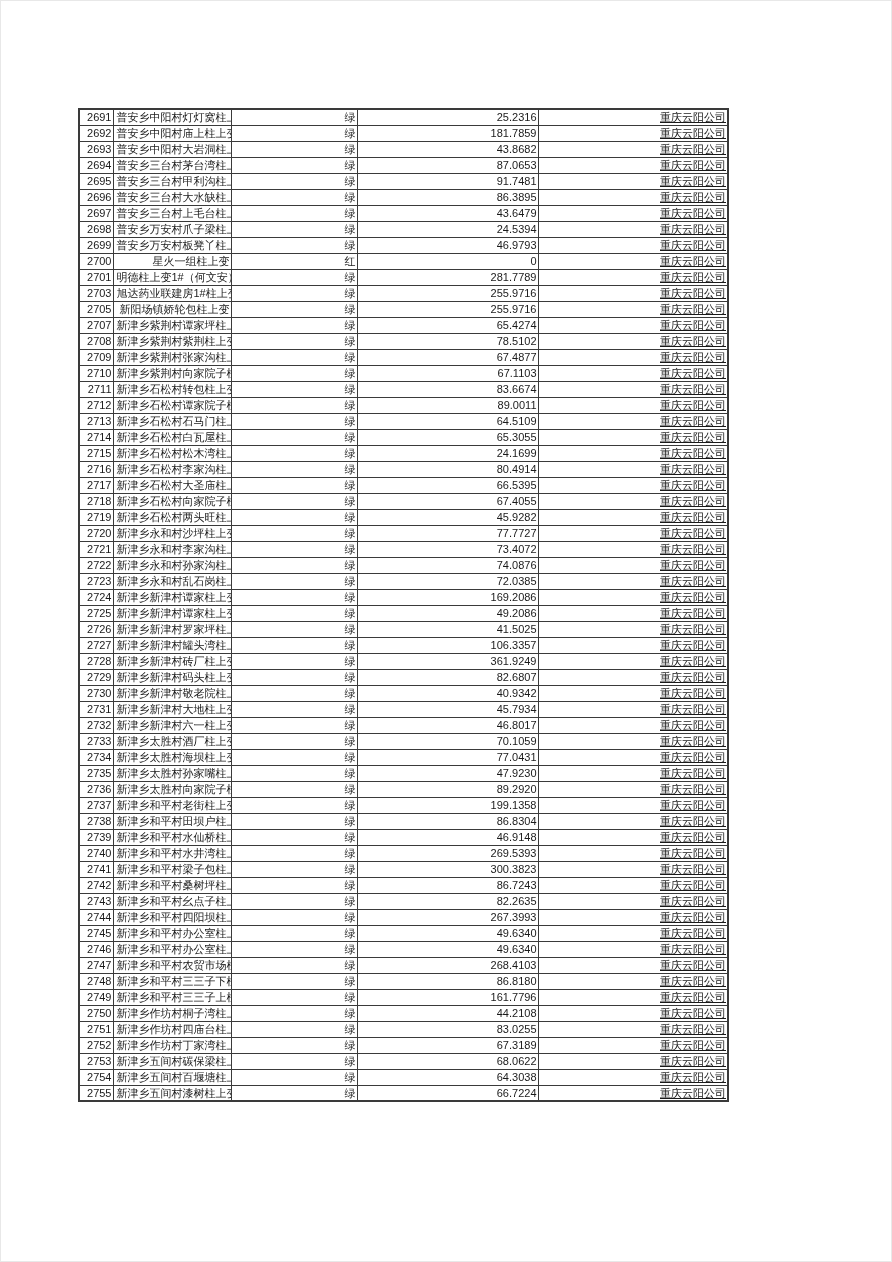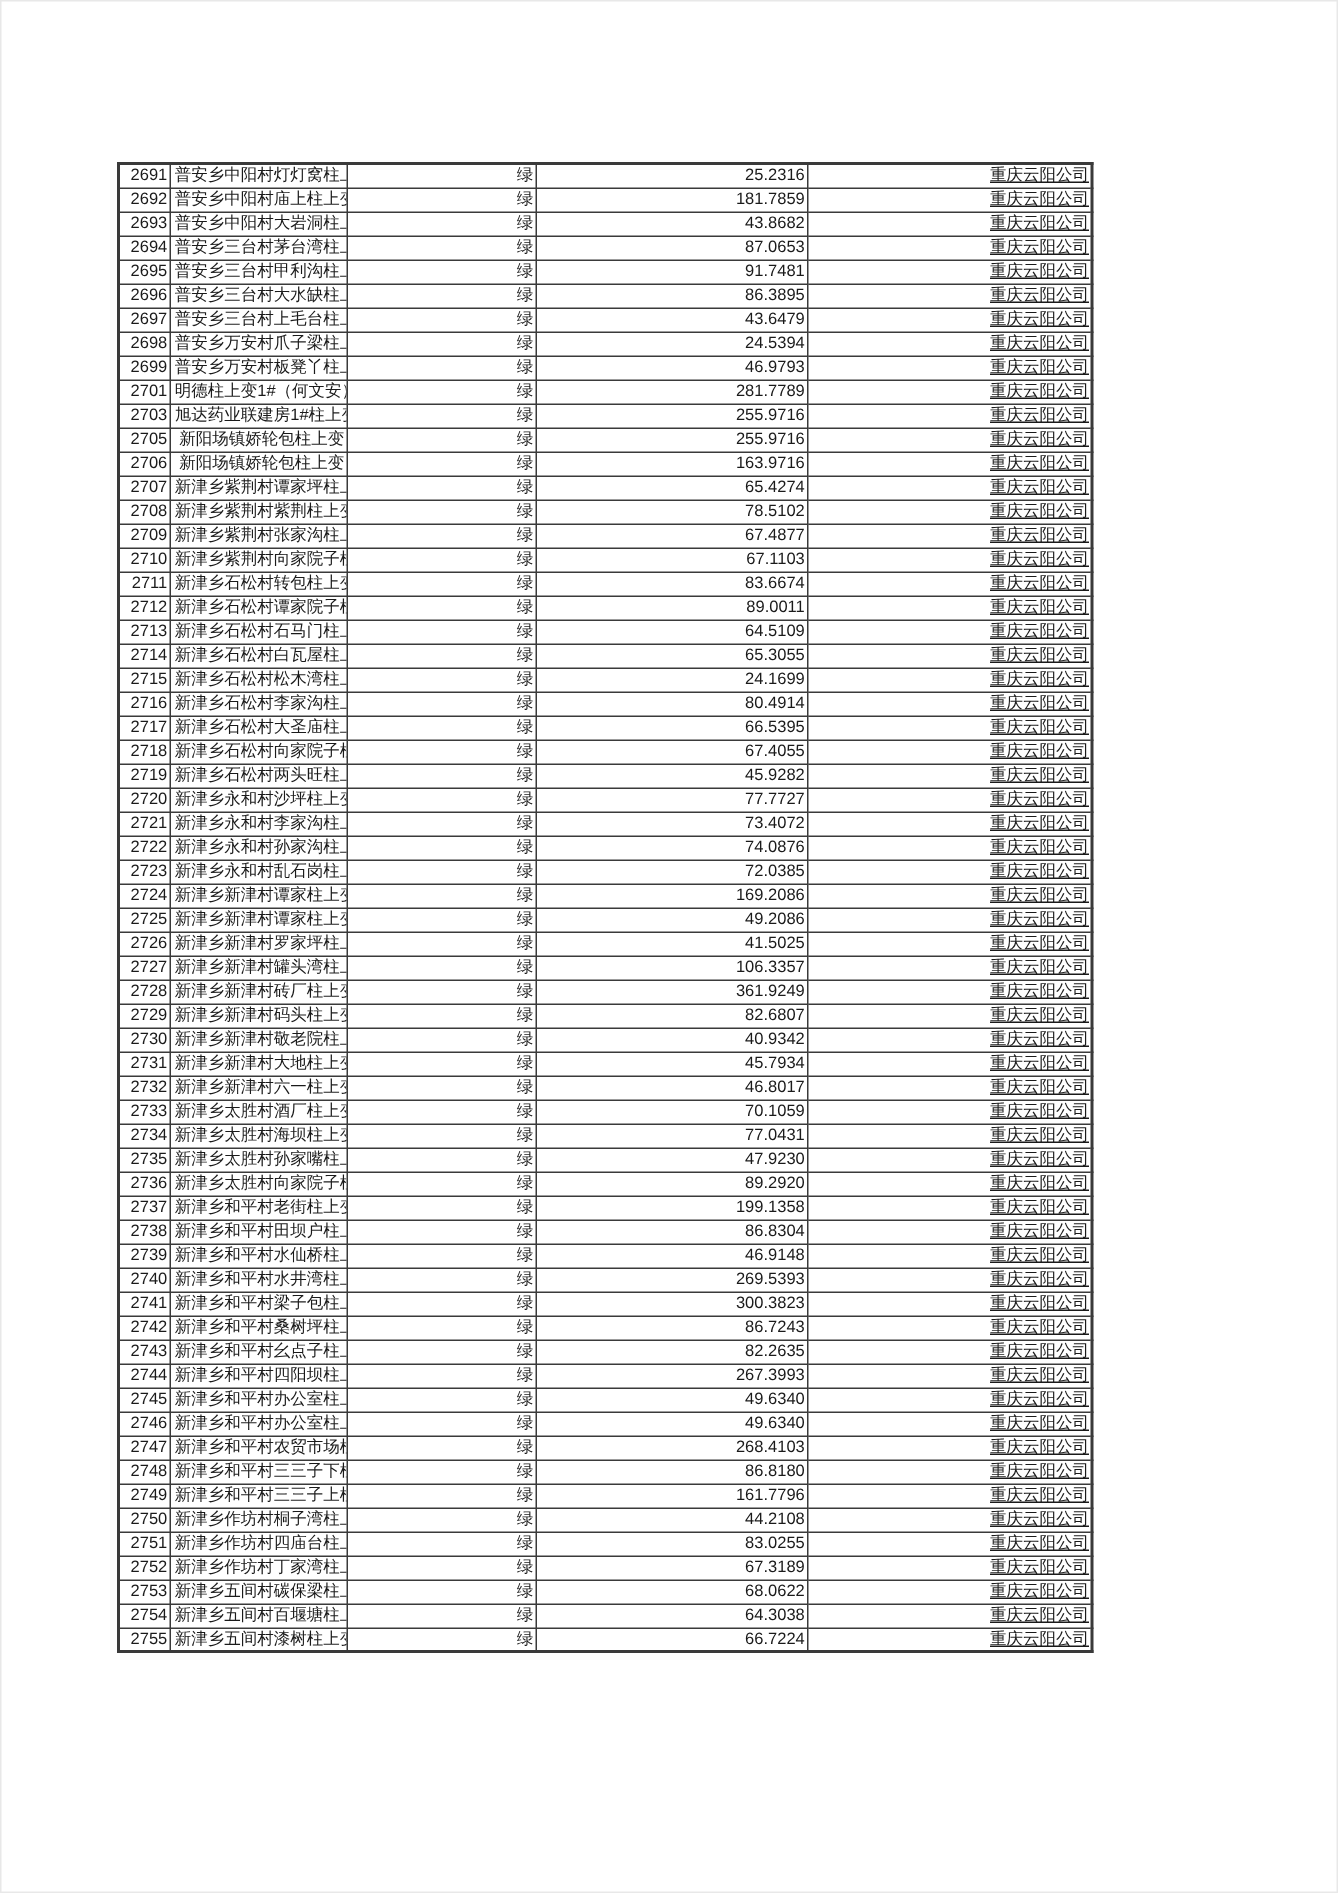--- a/index.html
+++ b/index.html
@@ -121,45 +121,45 @@
     <td class="c-company">重庆云阳公司</td>
   </tr>
       <tr>
     <td class="c-id">2699</td>
     <td class="c-name">普安乡万安村板凳丫柱上变</td>
     <td class="c-status">绿</td>
     <td class="c-value">46.9793</td>
     <td class="c-company">重庆云阳公司</td>
   </tr>
       <tr>
+    <td class="c-id">2700</td>
+    <td class="c-name">星火一组柱上变</td>
+    <td class="c-status">红</td>
+    <td class="c-value">0</td>
+    <td class="c-company">重庆云阳公司</td>
+  </tr>
+      <tr>
     <td class="c-id">2701</td>
     <td class="c-name">明德柱上变1#（何文安）</td>
     <td class="c-status">绿</td>
     <td class="c-value">281.7789</td>
     <td class="c-company">重庆云阳公司</td>
   </tr>
       <tr>
     <td class="c-id">2703</td>
     <td class="c-name">旭达药业联建房1#柱上变</td>
     <td class="c-status">绿</td>
     <td class="c-value">255.9716</td>
     <td class="c-company">重庆云阳公司</td>
   </tr>
       <tr>
     <td class="c-id">2705</td>
     <td class="c-name">新阳场镇娇轮包柱上变</td>
     <td class="c-status">绿</td>
     <td class="c-value">255.9716</td>
-    <td class="c-company">重庆云阳公司</td>
-  </tr>
-      <tr>
-    <td class="c-id">2706</td>
-    <td class="c-name">新阳场镇娇轮包柱上变</td>
-    <td class="c-status">绿</td>
-    <td class="c-value">163.9716</td>
     <td class="c-company">重庆云阳公司</td>
   </tr>
       <tr>
     <td class="c-id">2707</td>
     <td class="c-name">新津乡紫荆村谭家坪柱上变</td>
     <td class="c-status">绿</td>
     <td class="c-value">65.4274</td>
     <td class="c-company">重庆云阳公司</td>
   </tr>
       <tr>

